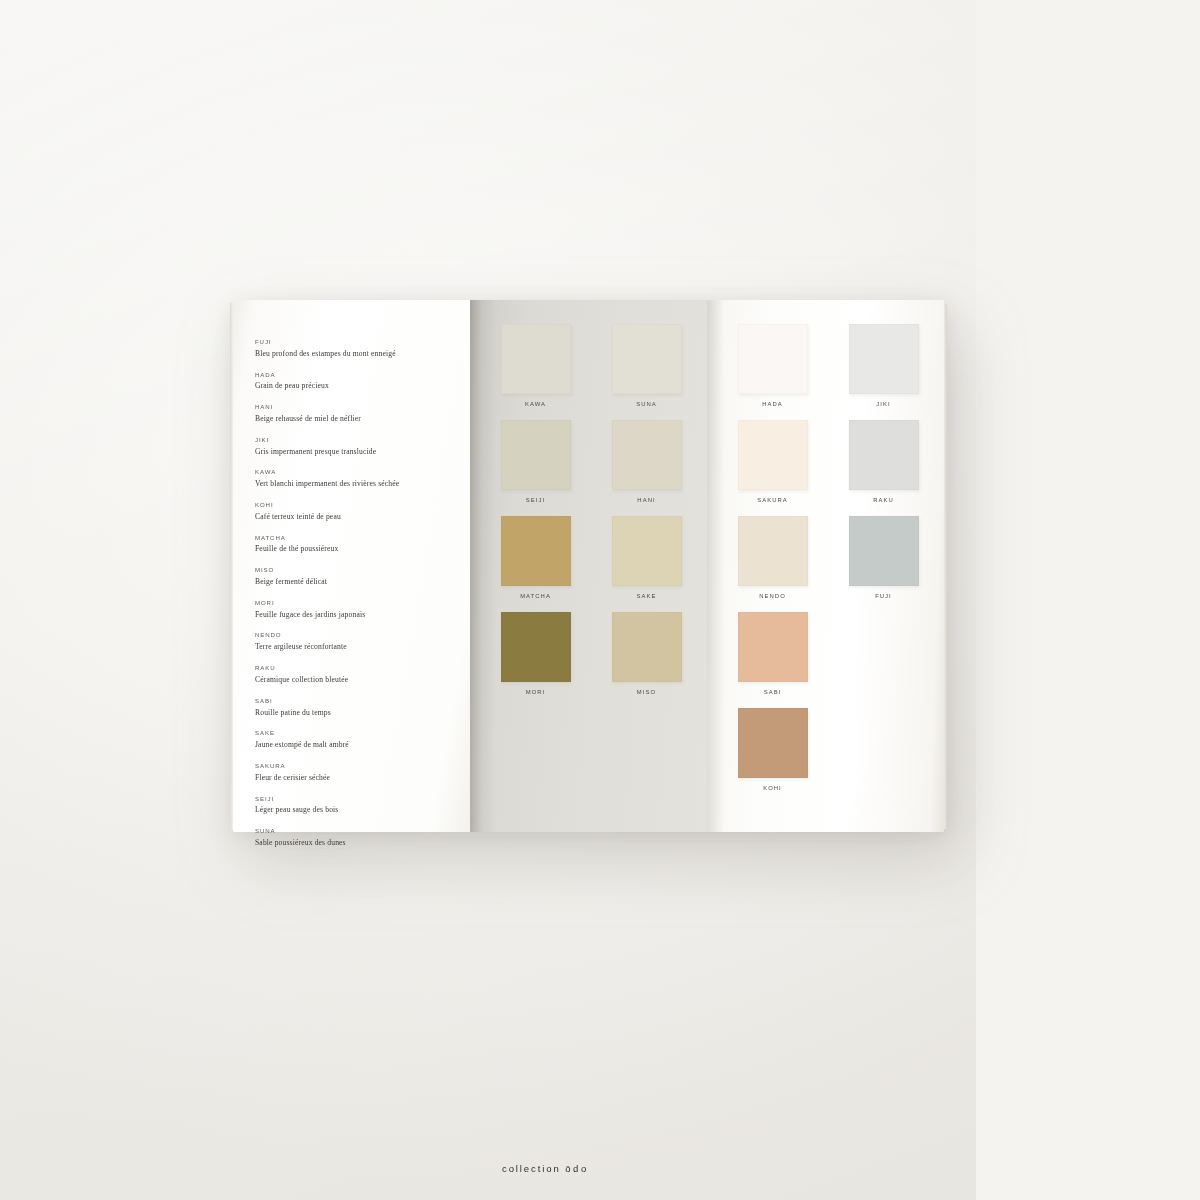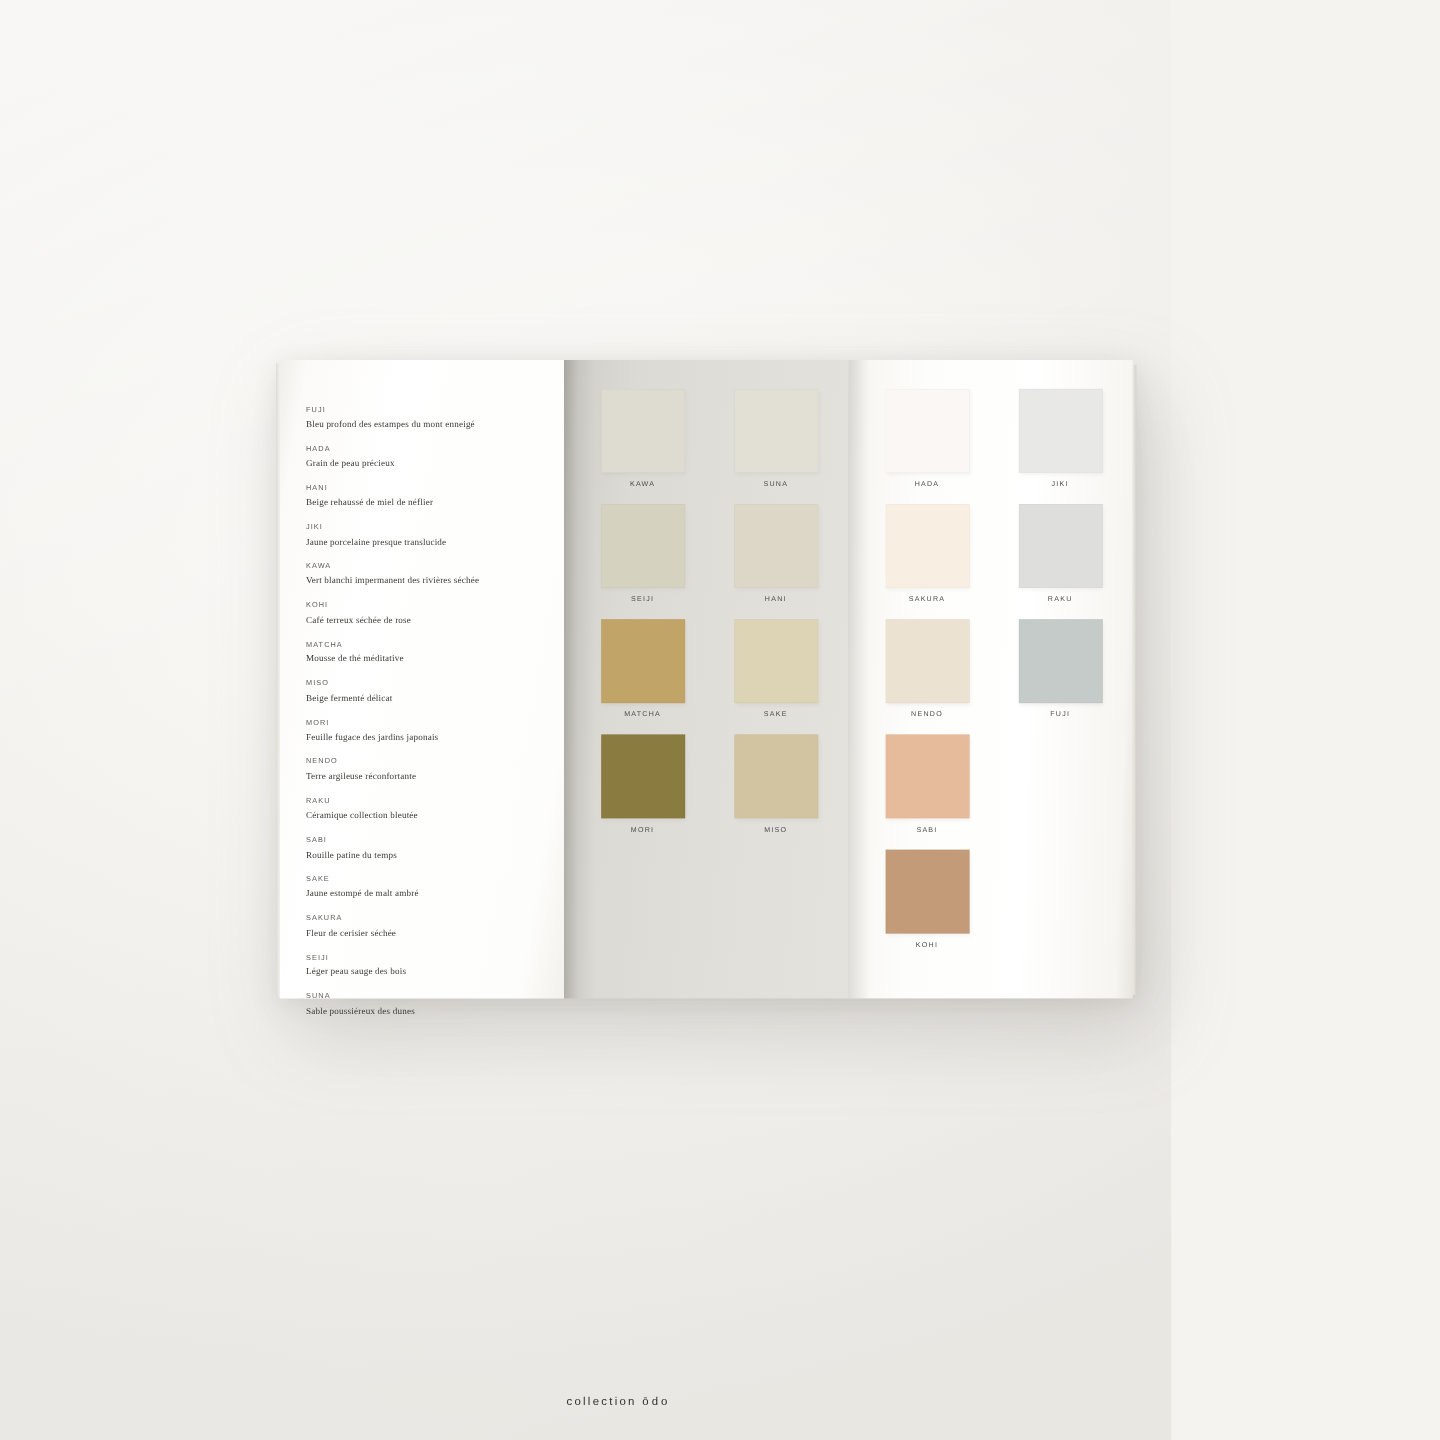--- a/index.html
+++ b/index.html
@@ -161,21 +161,21 @@
     color: #4c4b48;
     margin-top: 7px;
     margin-bottom: 7px;
     text-transform: uppercase;
     white-space: nowrap;
   }
 
   
   #brand {
     position: absolute;
-    left: 472px;
+    left: 502px;
     bottom: 26px;
     font-size: 9.5px;
     letter-spacing: 1.9px;
     color: #2f2e2b;
     font-weight: 500;
     white-space: nowrap;
   }
   #brand .brand-mark {
     letter-spacing: 2.6px;
   }
@@ -197,33 +197,33 @@
           <li class="index-item">
             <div class="index-code">HADA</div>
             <div class="index-desc">Grain de peau précieux</div>
           </li>
           <li class="index-item">
             <div class="index-code">HANI</div>
             <div class="index-desc">Beige rehaussé de miel de néflier</div>
           </li>
           <li class="index-item">
             <div class="index-code">JIKI</div>
-            <div class="index-desc">Jaune porcelaine presque translucide</div>
+            <div class="index-desc">Gris impermanent presque translucide</div>
           </li>
           <li class="index-item">
             <div class="index-code">KAWA</div>
             <div class="index-desc">Vert blanchi impermanent des rivières séchée</div>
           </li>
           <li class="index-item">
             <div class="index-code">KOHI</div>
-            <div class="index-desc">Café terreux séchée de rose</div>
+            <div class="index-desc">Café terreux teinté de peau</div>
           </li>
           <li class="index-item">
             <div class="index-code">MATCHA</div>
-            <div class="index-desc">Mousse de thé méditative</div>
+            <div class="index-desc">Feuille de thé poussiéreux</div>
           </li>
           <li class="index-item">
             <div class="index-code">MISO</div>
             <div class="index-desc">Beige fermenté délicat</div>
           </li>
           <li class="index-item">
             <div class="index-code">MORI</div>
             <div class="index-desc">Feuille fugace des jardins japonais</div>
           </li>
           <li class="index-item">

